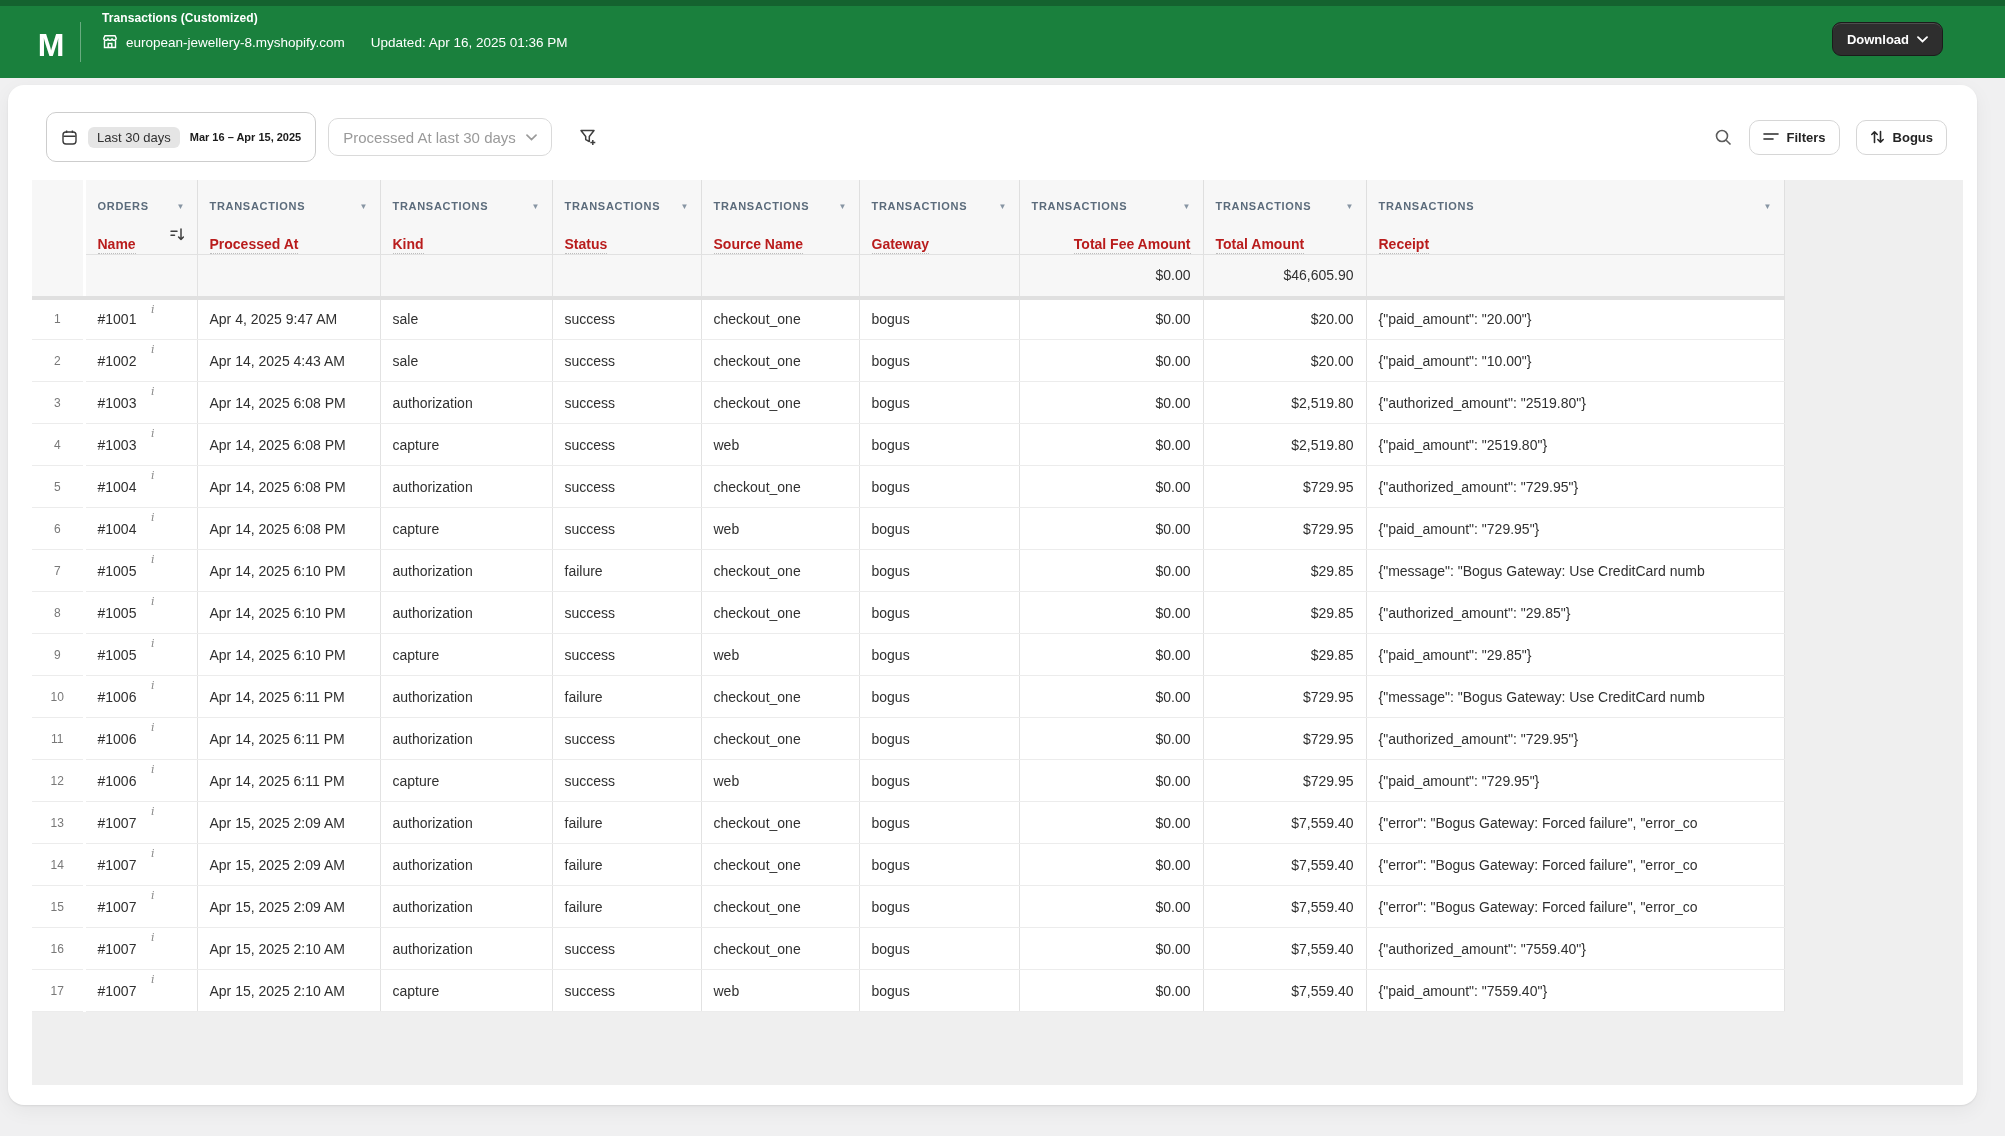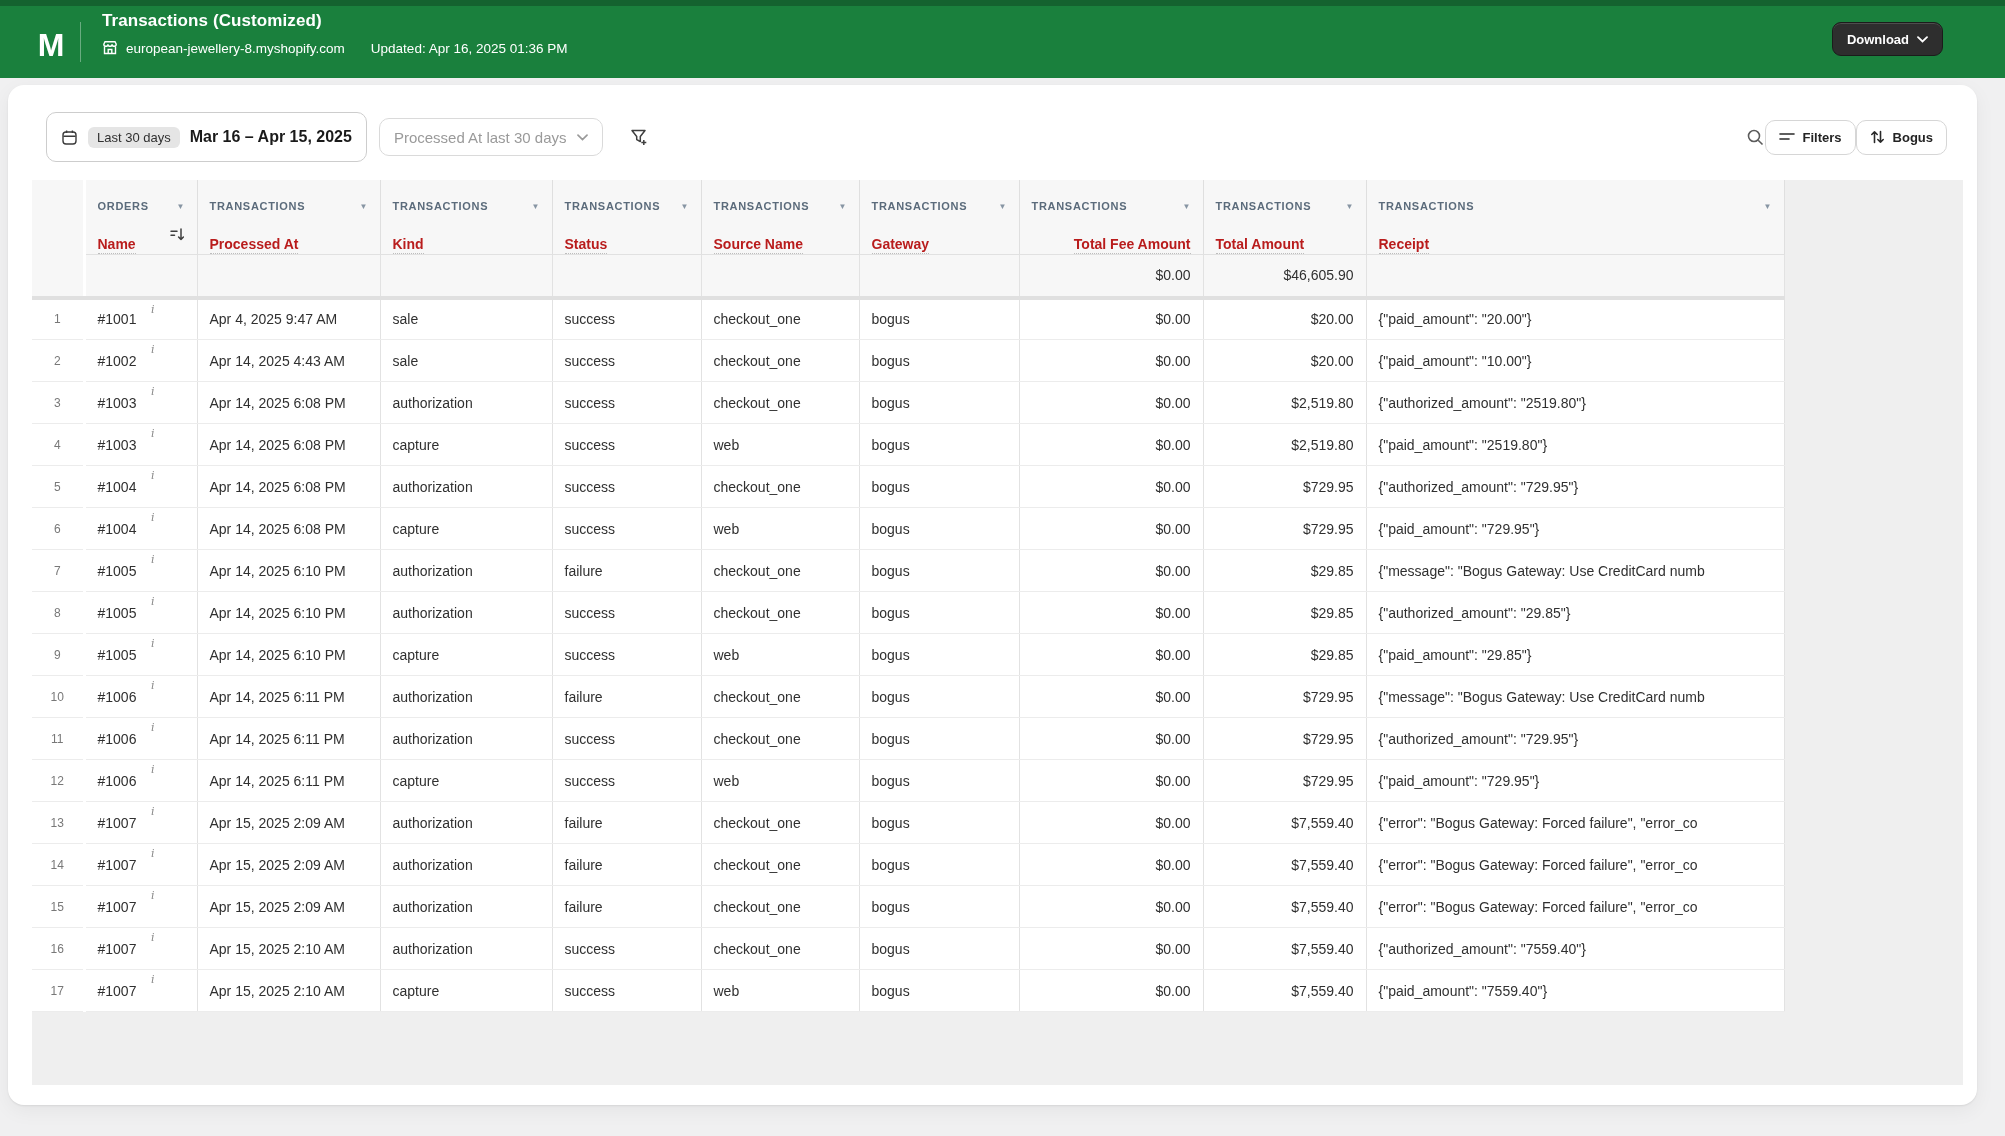--- a/index.html
+++ b/index.html
@@ -19,21 +19,21 @@
   .topbar .top-strip { position:absolute; left:0; top:0; right:0; height:6px; background:#14622f; }
   .logo {
     position:absolute; left:30px; top:24px; width:42px; height:42px;
     color:#fff; font-size:32px; font-weight:700; text-align:center; line-height:42px;
   }
   .topbar .divider {
     position:absolute; left:80px; top:22px; width:1px; height:40px;
     background:rgba(255,255,255,.35);
   }
   .titleblock { position:absolute; left:102px; top:11px; }
-  .page-title { color:#fff; font-size:17px; font-weight:700; letter-spacing:.1px; }
+  .page-title { color:#fff; font-size:12px; font-weight:700; letter-spacing:.1px; }
   .subrow { display:flex; align-items:center; margin-top:9px; color:#fff; font-size:13.5px; }
   .subrow .store-icon { display:inline-flex; margin-right:8px; }
   .subrow .updated { margin-left:26px; }
   .download-btn {
     position:absolute; right:62px; top:22px; height:34px;
     background:#2e2e2e; color:#fff; border:1px solid #1b1b1b; border-radius:9px;
     font-size:13px; font-weight:600;
     display:flex; align-items:center; gap:8px; padding:0 14px;
     box-shadow:inset 0 1px 0 rgba(255,255,255,.15);
     cursor:pointer;
@@ -52,28 +52,28 @@
   }
   .date-control {
     height:50px; display:flex; align-items:center; gap:10px;
     border:1px solid #cdcdcd; border-radius:10px; background:#fff; padding:0 14px;
     cursor:pointer;
   }
   .date-badge {
     background:#e5e5e5; border-radius:6px; padding:3px 9px;
     font-size:13px; font-weight:500; color:#303030;
   }
-  .date-range { font-size:16px; font-weight:600; color:#1a1a1a;text-align:center; }
+  .date-range { font-size:11px; font-weight:600; color:#1a1a1a;text-align:center; }
   .dd-control {
     height:38px; margin-left:12px; display:flex; align-items:center; gap:10px;
     border:1px solid #dadada; border-radius:10px; background:#fff; padding:0 14px;
     color:#9a9a9a; font-size:15px; cursor:pointer;
   }
   .funnel-btn { margin-left:26px; display:flex; align-items:center; cursor:pointer; }
-  .right-tools { margin-left:auto; display:flex; align-items:center; }
+  .right-tools { margin-left:auto; display:flex; align-items:center; gap:16px; }
   .icon-btn { display:flex; align-items:center; cursor:pointer; }
   .pill-btn {
     height:35px; display:flex; align-items:center; gap:8px;
     border:1px solid #d6d6d6; border-radius:10px; background:#fff; padding:0 13px;
     font-size:13px; font-weight:600; color:#242424; cursor:pointer;
   }
   
   .table-region {
     position:absolute; left:24px; top:95px; right:14px; bottom:20px;
     background:#efefef; overflow:hidden;

